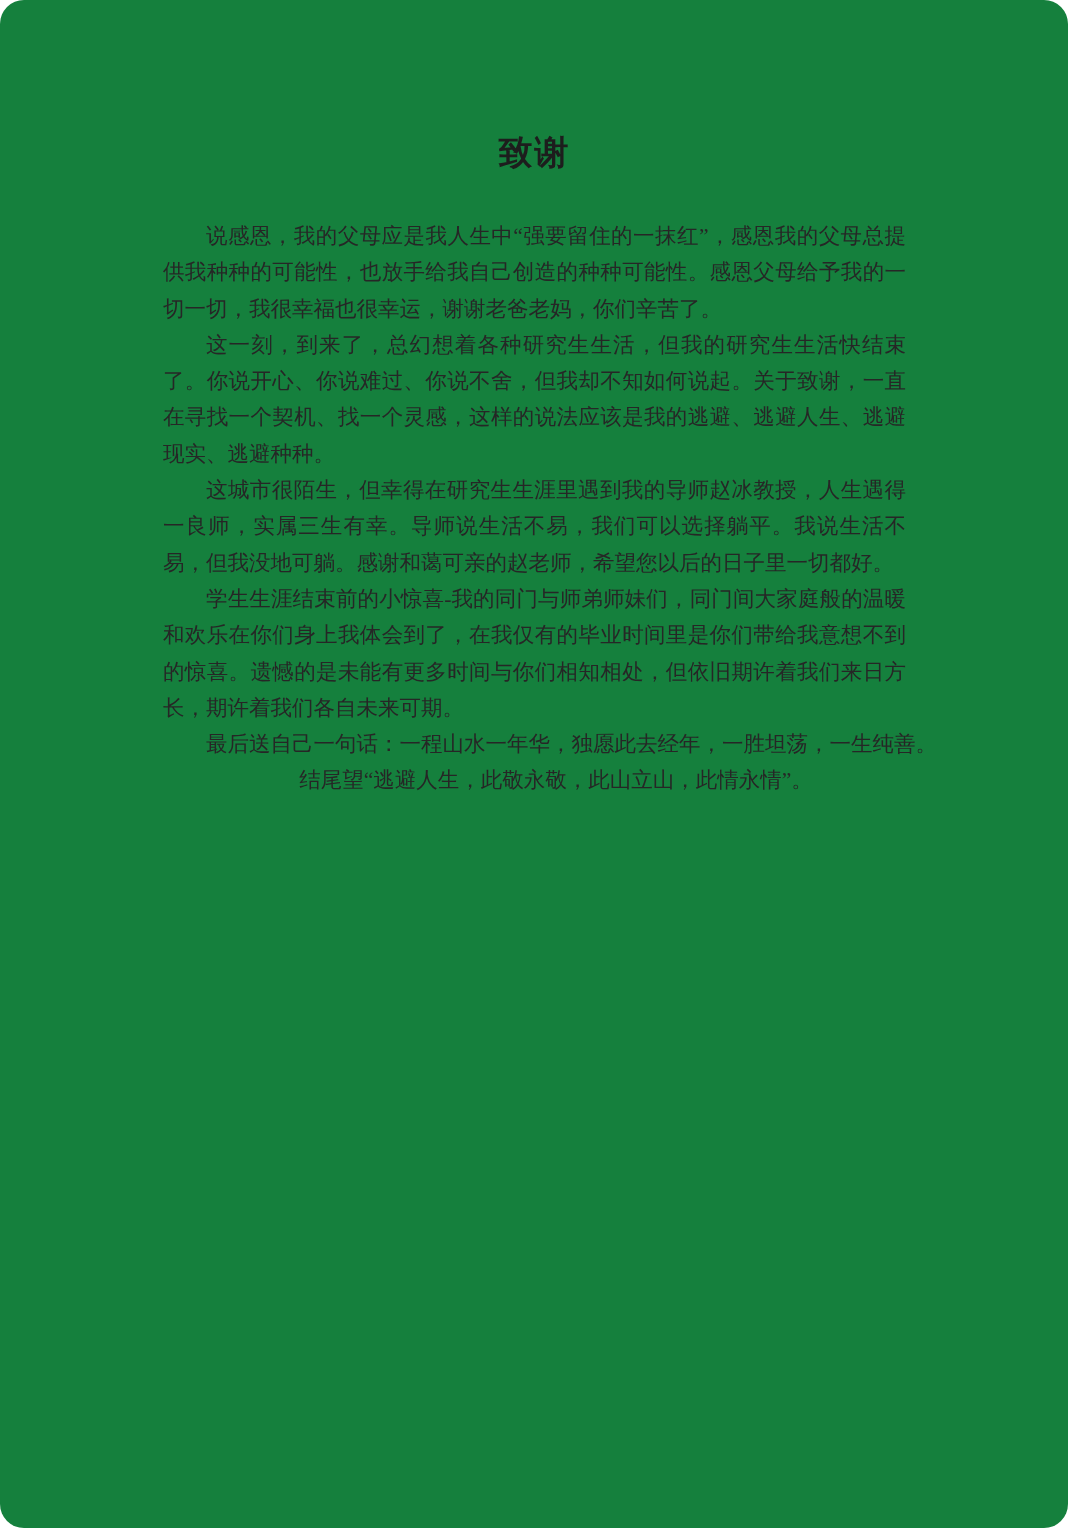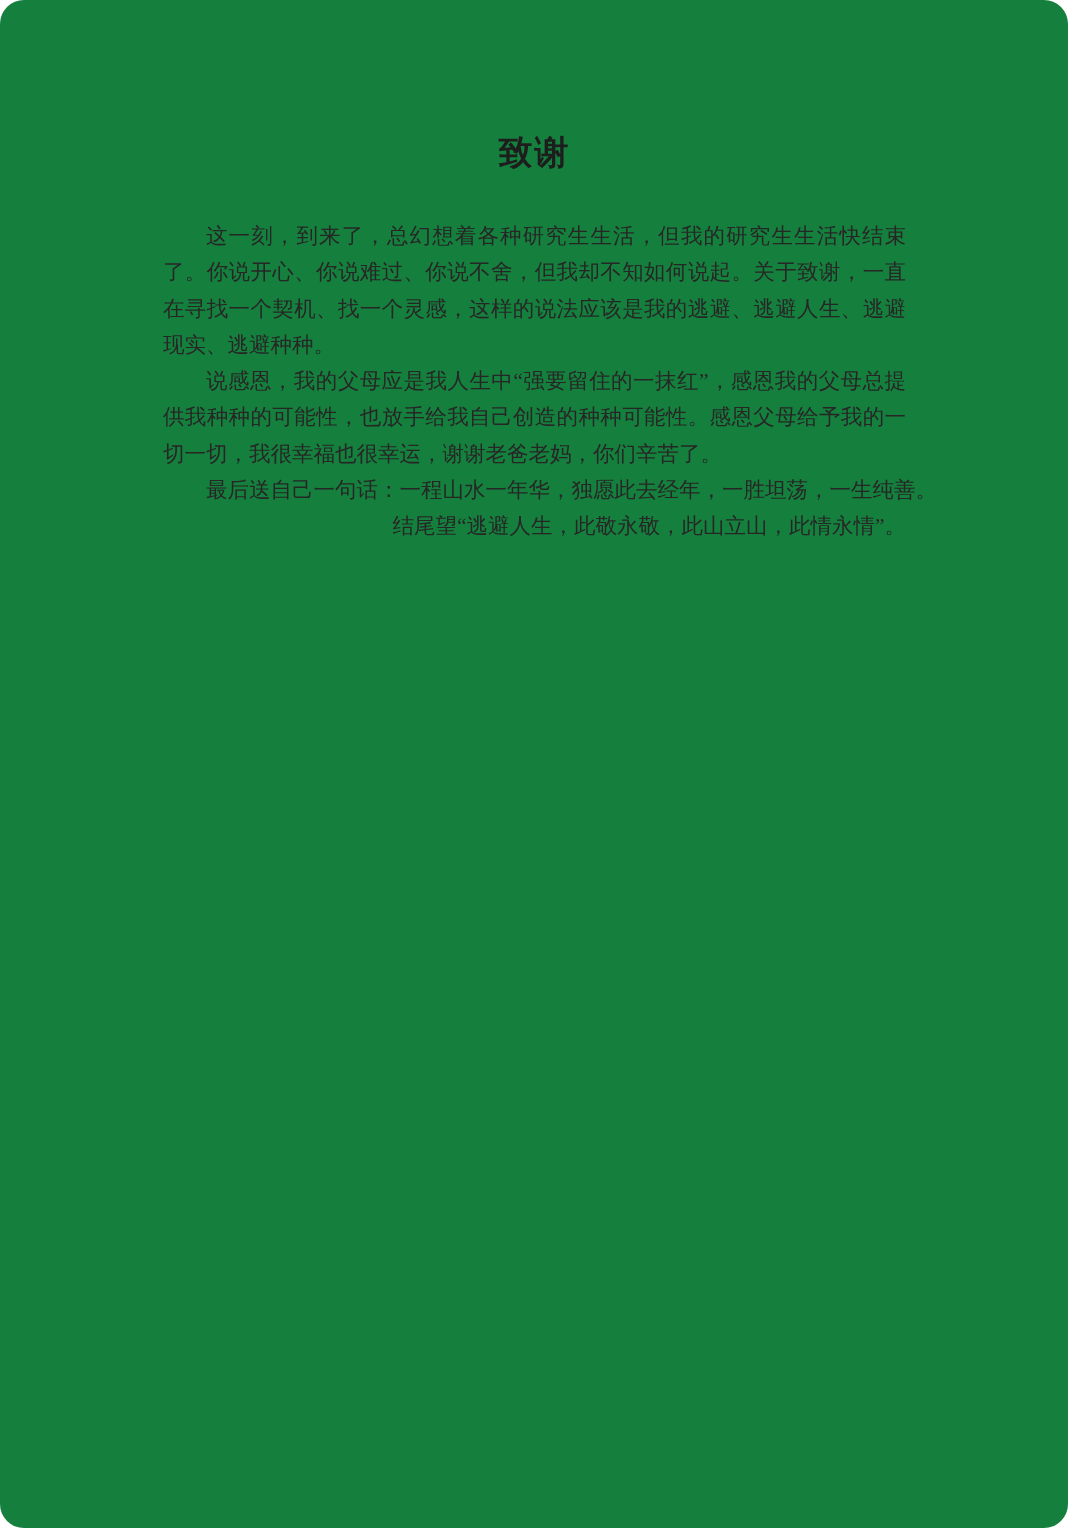--- a/index.html
+++ b/index.html
@@ -34,28 +34,30 @@
     color: #262626;
   }
   .doc-body p {
     margin: 0;
     text-align: justify;
     text-indent: 2em;
     word-break: break-all;
   }
   .doc-body p.oneline {
     white-space: nowrap;
-    text-align: right;
+    text-align: center;
   }
 </style>
 </head>
 <body>
 
 <div class="page">
   <h1 class="doc-title">致谢</h1>
 
   <div class="doc-body">
+    <p>说感恩，我的父母应是我人生中“强要留住的一抹红”，感恩我的父母总提供我种种的可能性，也放手给我自己创造的种种可能性。感恩父母给予我的一切一切，我很幸福也很幸运，谢谢老爸老妈，你们辛苦了。</p>
     <p>这一刻，到来了，总幻想着各种研究生生活，但我的研究生生活快结束了。你说开心、你说难过、你说不舍，但我却不知如何说起。关于致谢，一直在寻找一个契机、找一个灵感，这样的说法应该是我的逃避、逃避人生、逃避现实、逃避种种。</p>
-    <p>说感恩，我的父母应是我人生中“强要留住的一抹红”，感恩我的父母总提供我种种的可能性，也放手给我自己创造的种种可能性。感恩父母给予我的一切一切，我很幸福也很幸运，谢谢老爸老妈，你们辛苦了。</p>
+    <p>这城市很陌生，但幸得在研究生生涯里遇到我的导师赵冰教授，人生遇得一良师，实属三生有幸。导师说生活不易，我们可以选择躺平。我说生活不易，但我没地可躺。感谢和蔼可亲的赵老师，希望您以后的日子里一切都好。</p>
+    <p>学生生涯结束前的小惊喜-我的同门与师弟师妹们，同门间大家庭般的温暖和欢乐在你们身上我体会到了，在我仅有的毕业时间里是你们带给我意想不到的惊喜。遗憾的是未能有更多时间与你们相知相处，但依旧期许着我们来日方长，期许着我们各自未来可期。</p>
     <p class="oneline">最后送自己一句话：一程山水一年华，独愿此去经年，一胜坦荡，一生纯善。</p>
     <p class="oneline">结尾望“逃避人生，此敬永敬，此山立山，此情永情”。</p>
   </div>
 </div>
 
 </body></html>

